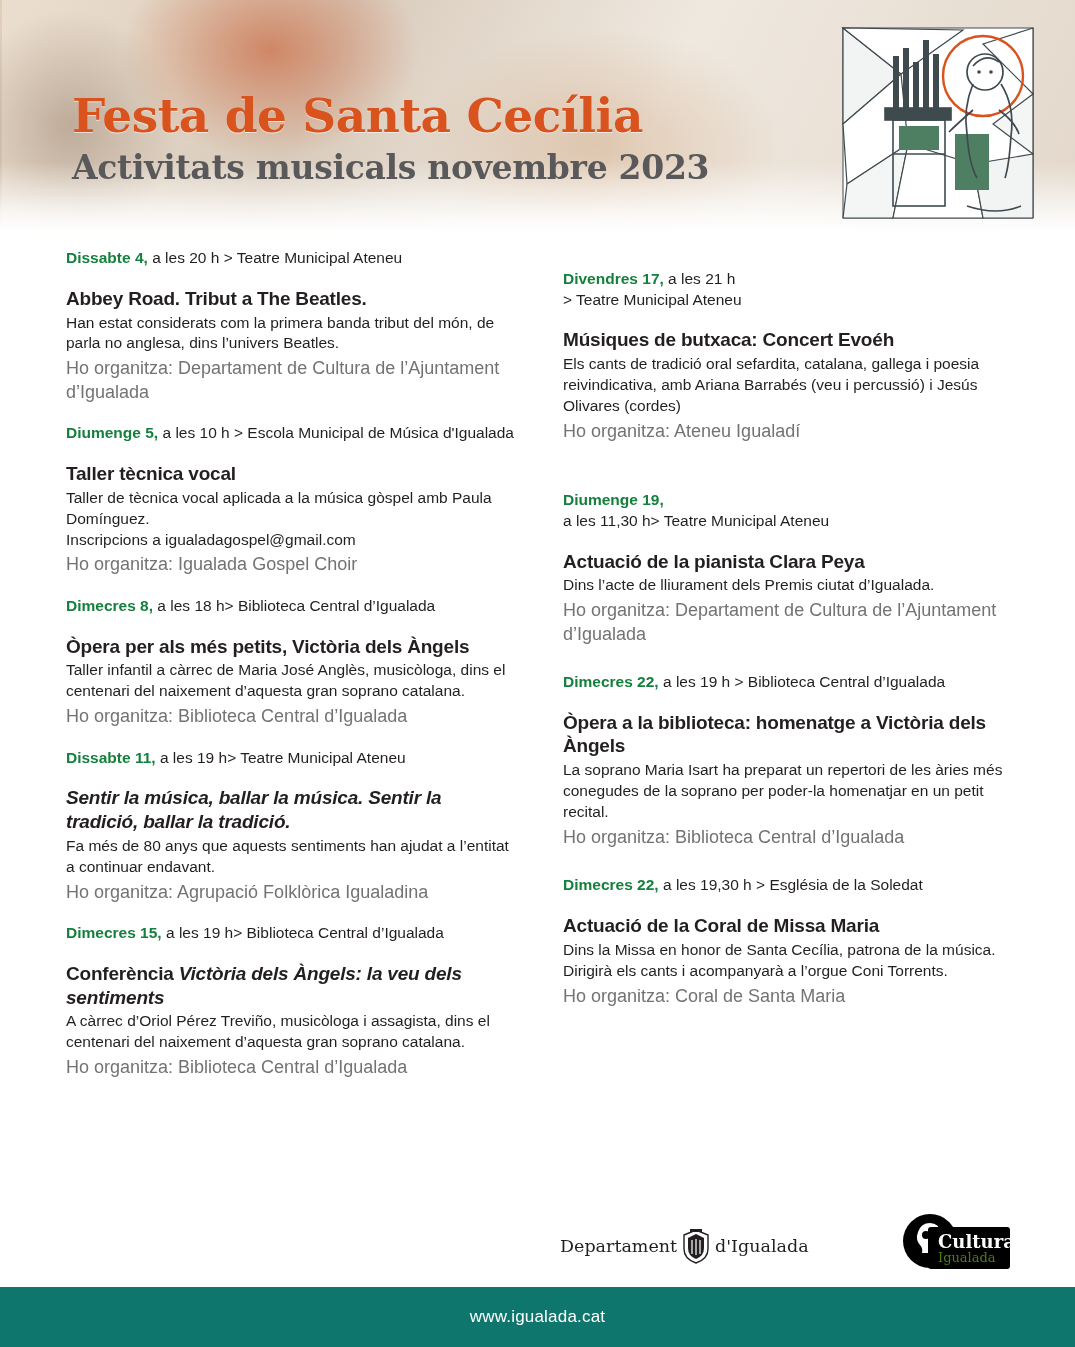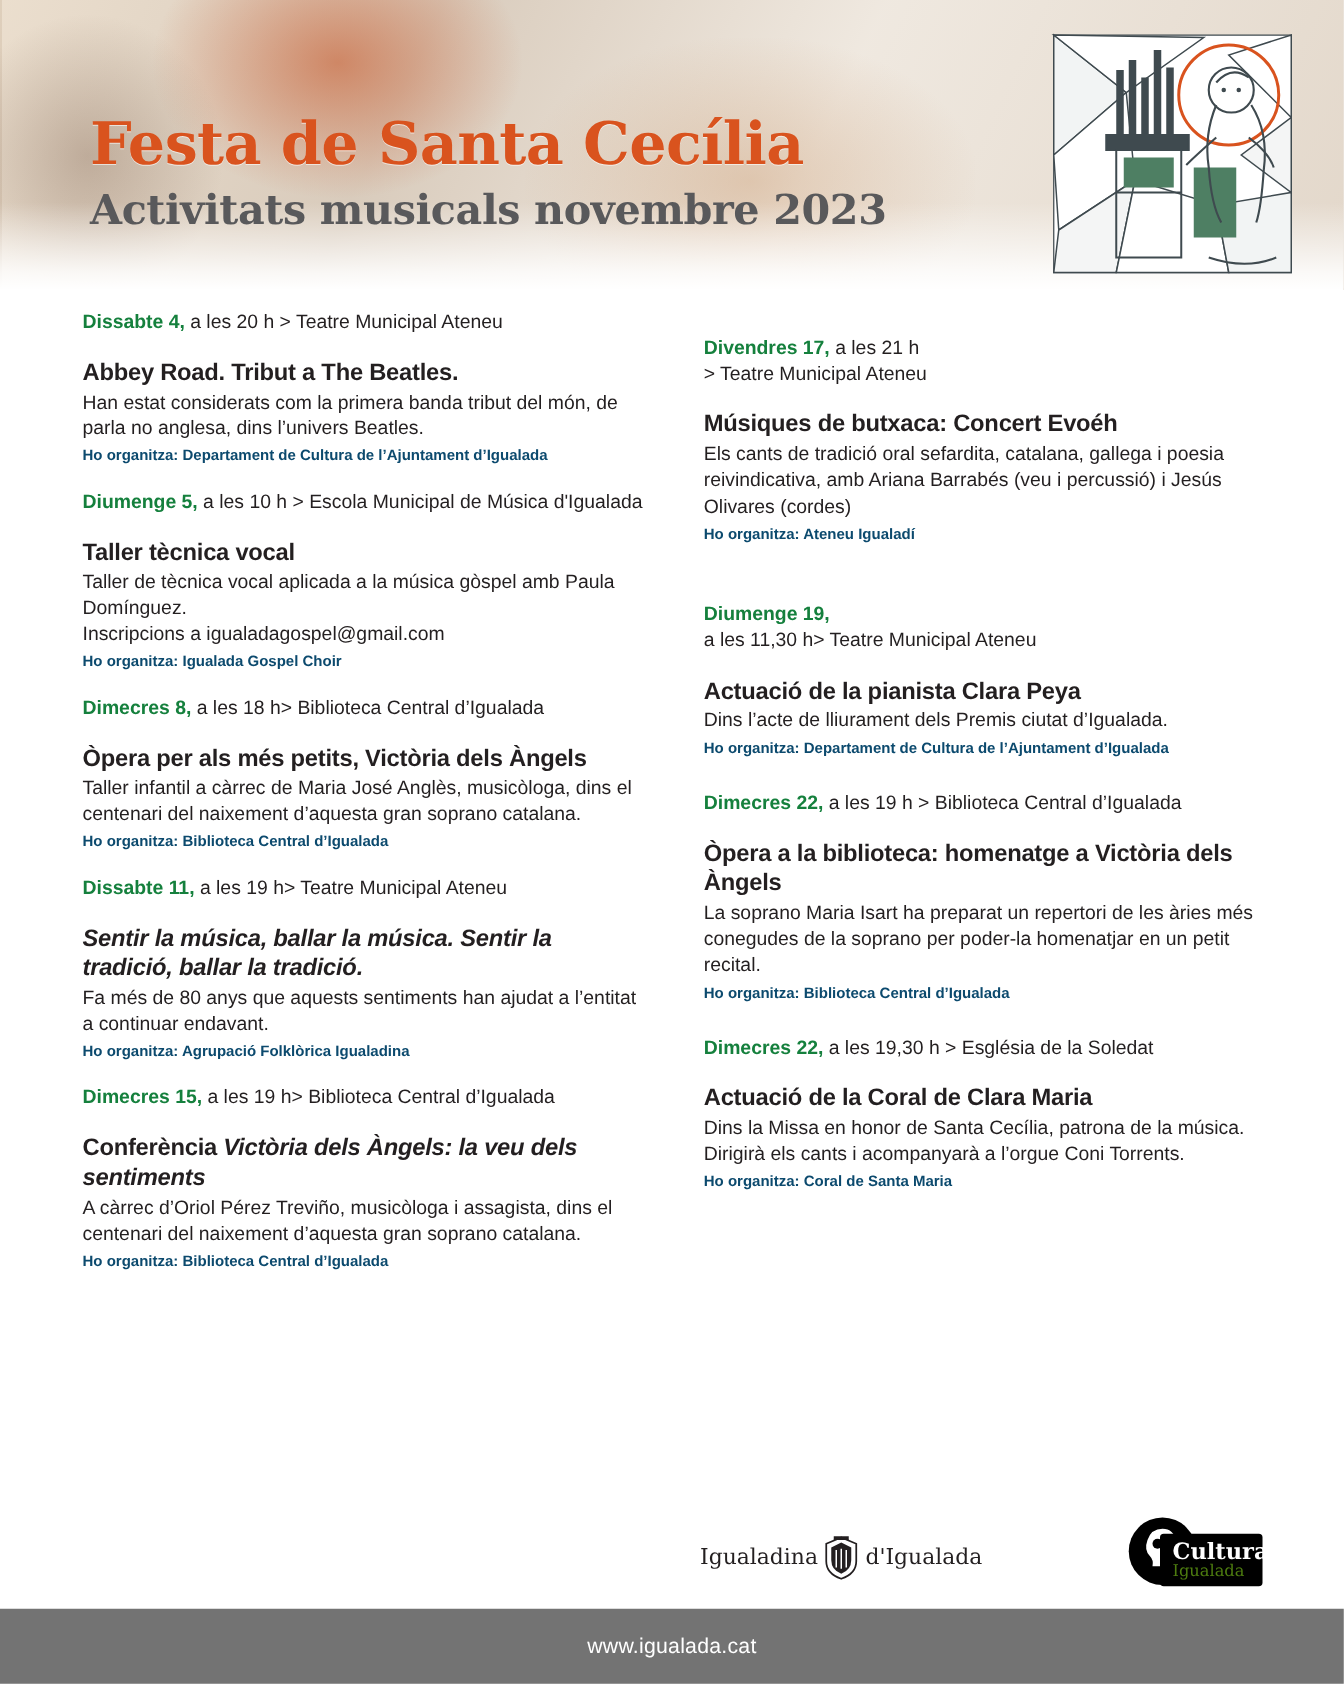--- a/index.html
+++ b/index.html
@@ -77,21 +77,21 @@
   .eline { font-size:15.5px; color:#231f20; line-height:1.34; }
   .edate { color:#15803d; font-weight:700; }
   .etitle {
     font-size:19px; font-weight:700; color:#231f20;
     line-height:1.25; margin-top:18px; margin-bottom:2px;
     letter-spacing:-0.2px;
   }
   .etitle.italic { font-style:italic; }
   .etitle .ital { font-style:italic; }
   .edesc { font-size:15.5px; color:#231f20; line-height:1.35; }
-  .eorg { font-size:12px; color:#0c4a6e; line-height:1.3; margin-top:3px;font-weight:bold; }
+  .eorg { font-size:18px; color:#737373; line-height:1.3; margin-top:3px; }
 
   .col-right .event { margin-bottom:26px; }
 
   
   .footer-logos { position:absolute; left:540px; top:1207px; width:500px; height:85px; }
   .aj-logo { position:absolute; left:20px; top:20px; display:flex; align-items:center; gap:4px; }
   .aj-text { font-family:"DejaVu Serif", serif; font-size:17.5px; color:#231f20; }
   .shield { width:30px; height:38px; }
   .cultura { position:absolute; left:360px; top:4px; width:115px; height:72px; }
   .cultura-box {
@@ -103,21 +103,21 @@
     font-family:"DejaVu Serif", serif; font-weight:700; font-size:18px;
   }
   .cultura-t2 {
     position:absolute; left:38px; top:39px; color:#4d7c0f;
     font-family:"DejaVu Serif", serif; font-size:13px;
   }
 
   
   .bottombar {
     position:absolute; left:0; bottom:0; width:1075px; height:60px;
-    background:#737373; display:flex; align-items:center; justify-content:center;
+    background:#0f766e; display:flex; align-items:center; justify-content:center;
   }
   .bottombar a, .bottombar span {
     color:#ffffff; font-size:17px; letter-spacing:0.2px; text-decoration:none;
   }
 </style>
 </head>
 <body>
 
 <div class="poster">
 
@@ -268,32 +268,32 @@
         </div>
         <div class="etitle">Òpera a la biblioteca: homenatge a Victòria dels Àngels</div>
         <div class="edesc">La soprano Maria Isart ha preparat un repertori de les àries més conegudes de la soprano per poder-la homenatjar en un petit recital.</div>
         <div class="eorg">Ho organitza: Biblioteca Central d’Igualada</div>
       </div>
 
       <div class="event">
         <div class="eline">
           <span class="edate">Dimecres 22,</span><span> a les 19,30 h &gt; Església de la Soledat</span>
         </div>
-        <div class="etitle">Actuació de la Coral de Clara Maria</div>
+        <div class="etitle">Actuació de la Coral de Missa Maria</div>
         <div class="edesc" style="white-space:pre-line">Dins la Missa en honor de Santa Cecília, patrona de la música.
 Dirigirà els cants i acompanyarà a l’orgue Coni Torrents.</div>
         <div class="eorg">Ho organitza: Coral de Santa Maria</div>
       </div>
 
     </div>
   </div>
 
   <div class="footer-logos">
     <div class="aj-logo">
-      <span class="aj-text">Igualadina</span>
+      <span class="aj-text">Departament</span>
       <span class="shield">
         <svg viewBox="0 0 30 38" width="30" height="38">
           <path d="M3,8 L15,3 L27,8 L27,22 Q27,32 15,36 Q3,32 3,22 Z" fill="none" stroke="#231f20" stroke-width="1.4"></path>
           <path d="M7,11 L15,7 L23,11 L23,21 Q23,29 15,32 Q7,29 7,21 Z" fill="#231f20"></path>
           <path d="M11,13 L11,27 M15,12 L15,28 M19,13 L19,27" stroke="#ffffff" stroke-width="1.2"></path>
           <path d="M9,2 L21,2 L21,5 L9,5 Z" fill="#231f20"></path>
         </svg>
       </span>
       <span class="aj-text">d'Igualada</span>
     </div>

